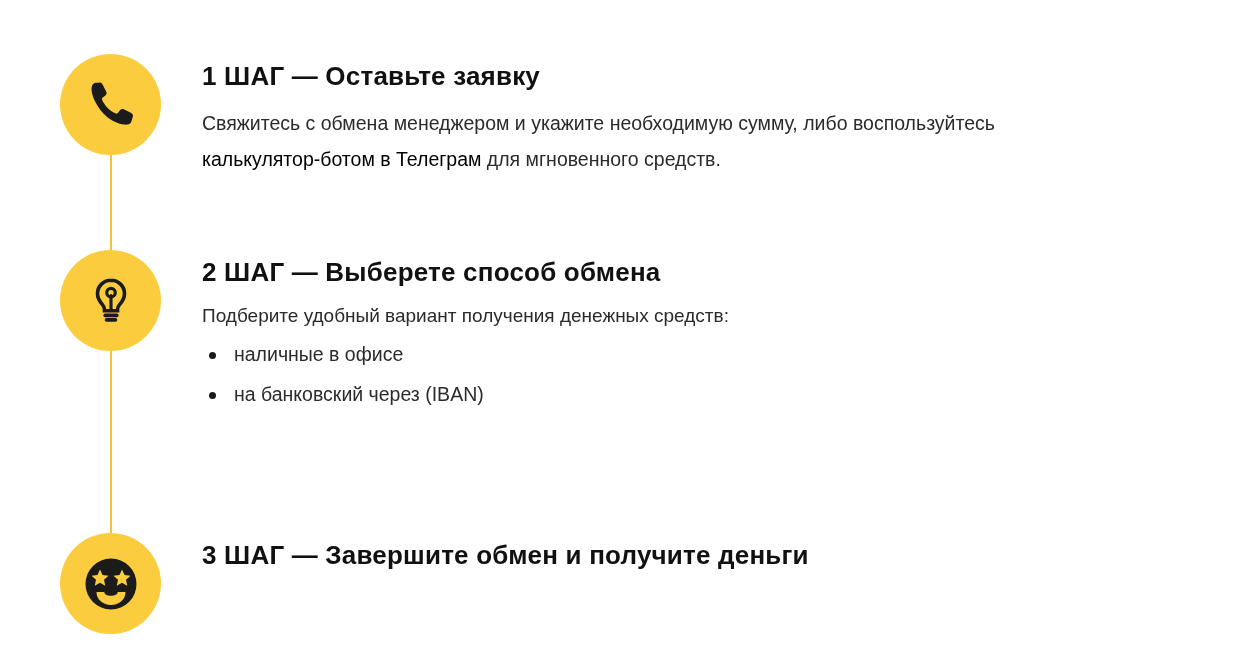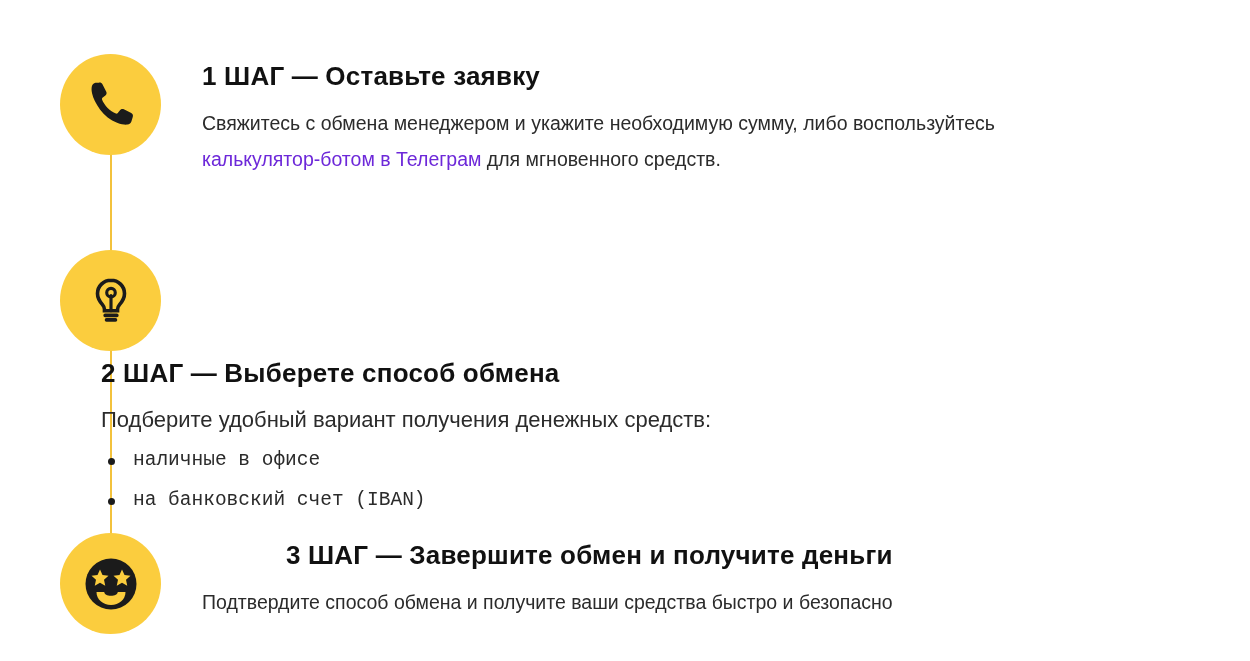--- a/index.html
+++ b/index.html
@@ -38,22 +38,22 @@
     width: 1250px;
   }
 
   .step {
     position: absolute;
     left: 60px;
     display: flex;
     align-items: flex-start;
   }
   .step-1 { top: 54px; }
-  .step-2 { top: 250px; flex-direction: column; }
-  .step-3 { top: 533px; text-align: right; }
+  .step-2 { top: 250px; }
+  .step-3 { top: 533px; }
 
   .badge {
     position: relative;
     width: 101px;
     height: 101px;
     border-radius: 50%;
     background: #fbcd3e;
     flex: 0 0 101px;
     display: flex;
     align-items: center;
@@ -80,50 +80,49 @@
   p.step-text {
     margin: 0;
     font-size: 19.5px;
     line-height: 1.85;
     color: #2b2b2b;
     font-weight: 400;
     max-width: 830px;
   }
 
   .accent {
-    color: #6d28d9;
+    color: #000000;
     margin-top: 8px;
   }
 
   ul.options {
     list-style: none;
     margin: 8px 0 0 0;
     padding: 0;
-    font-family: Liberation Mono, monospace;
   }
   ul.options li {
     position: relative;
     padding-left: 32px;
     font-size: 19.5px;
     line-height: 1.0;
     margin-bottom: 21px;
     color: #2b2b2b;
   }
   ul.options li::before {
     content: "";
     position: absolute;
     left: 7px;
     top: 7px;
     width: 7px;
     height: 7px;
     border-radius: 50%;
     background: #1b1b1b;
   }
   .intro-line {
-    font-size: 22px;
+    font-size: 19px;
     line-height: 1.6;
     color: #2b2b2b;
     margin: 0 0 14px 0;
   }
 </style>
 </head>
 <body>
 
 <div class="wrap">
 
@@ -150,35 +149,34 @@
           <path fill="none" stroke="#1b1b1b" stroke-width="1.6" stroke-linecap="round" d="M9.4 18.4h5.2M10 20.4h4"></path>
           <path fill="none" stroke="#1b1b1b" stroke-width="1.4" stroke-linecap="round" d="M12 16.3V9.6"></path>
           <circle cx="12" cy="8.3" r="1.9" fill="none" stroke="#1b1b1b" stroke-width="1.4"></circle>
         </svg>
       </div>
       <div class="content">
         <h2 class="step-title">2 ШАГ — Выберете способ обмена</h2>
         <p class="intro-line">Подберите удобный вариант получения денежных средств:</p>
         <ul class="options">
           <li><span>наличные в офисе</span></li>
-          <li><span>на банковский счет (IBAN)</span></li>
+          <li><span>на банковский через (IBAN)</span></li>
         </ul>
       </div>
     </div>
 
     <div class="step step-3">
       <div class="badge">
         <svg width="60" height="60" viewBox="0 0 24 24" aria-hidden="true">
           <circle cx="12" cy="12" r="10.2" fill="#1b1b1b"></circle>
           <path fill="#fbcd3e" d="M7.6 6.2l1.0 2.2 2.4.3-1.8 1.6.5 2.4-2.1-1.2-2.1 1.2.5-2.4L4.2 8.7l2.4-.3z"></path>
           <path fill="#fbcd3e" d="M16.4 6.2l1.0 2.2 2.4.3-1.8 1.6.5 2.4-2.1-1.2-2.1 1.2.5-2.4-1.8-1.6 2.4-.3z"></path>
           <path fill="#fbcd3e" d="M6.2 15.2h11.6c0 3.0-2.6 5.2-5.8 5.2s-5.8-2.2-5.8-5.2z"></path>
           <path fill="#1b1b1b" d="M9.3 15.2h5.4c0 .9-1.2 1.5-2.7 1.5s-2.7-.6-2.7-1.5z"></path>
         </svg>
       </div>
       <div class="content">
         <h2 class="step-title">3 ШАГ — Завершите обмен и получите деньги</h2>
-        <p class="step-text">Подтвердите способ обмена и получите ваши средства быстро и безопасно</p>
       </div>
     </div>
 
   </div>
 </div>
 
 </body></html>

